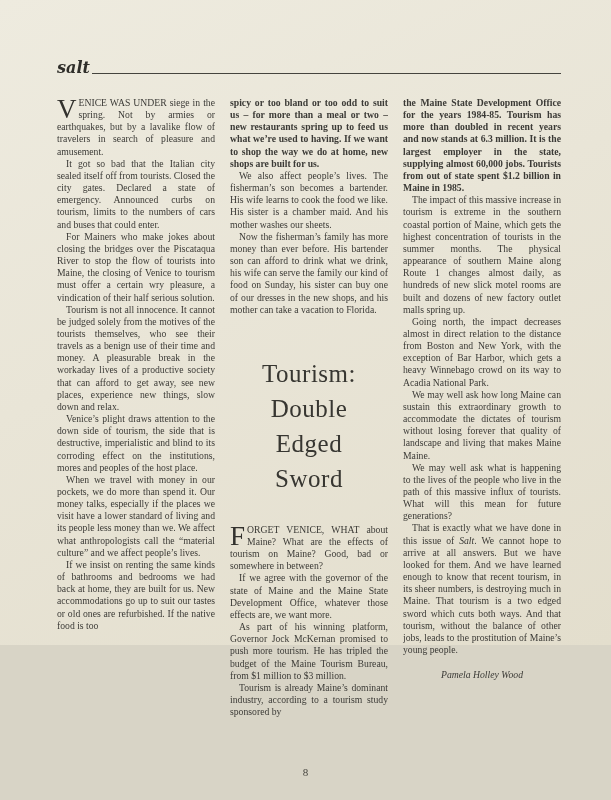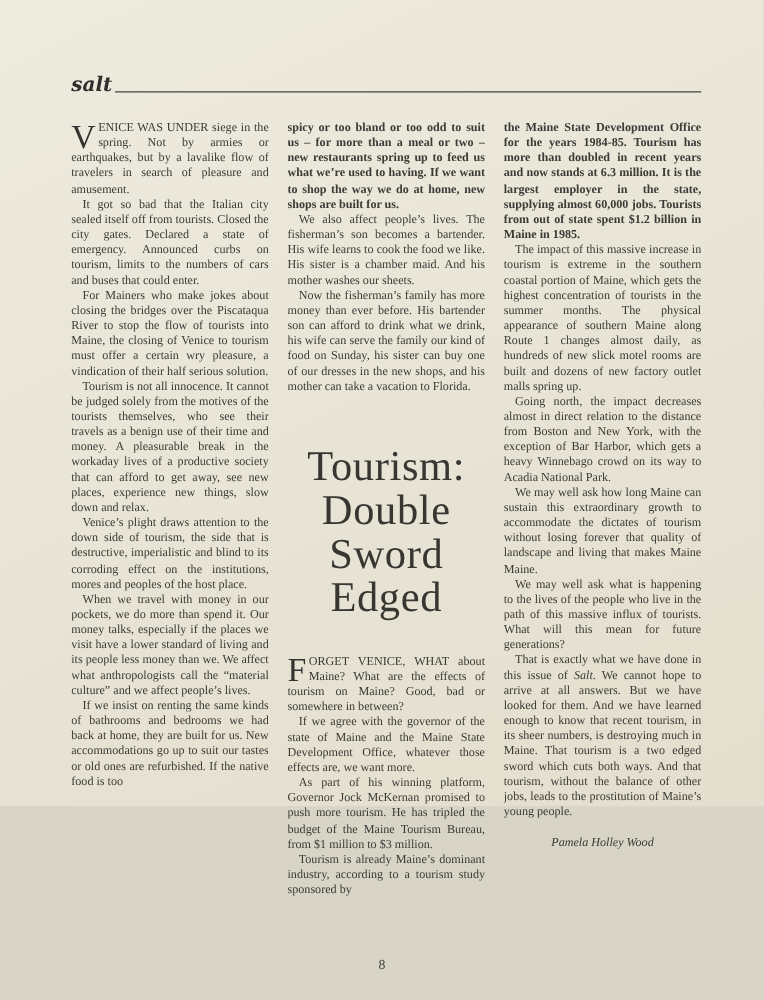--- a/index.html
+++ b/index.html
@@ -43,21 +43,21 @@
   .col p.noindent{text-indent:0;font-weight:bold;}
   .col p.lead{text-indent:0;}
   .dropcap{
     float:left;
     font-size:27px;line-height:21px;
     padding:2px 2px 0 0;
     color:#33322e;
   }
   .article-title{
     text-align:center;
-    font-size:34px;line-height:35px;
+    font-size:25px;line-height:35px;
     letter-spacing:0.5px;
     color:#373631;
     margin:40px 0 28px 0;
     text-indent:0 !important;
   }
   .byline{
     margin-top:13px !important;
     font-style:italic;
     text-indent:0 !important;
     text-align:center;
@@ -90,22 +90,22 @@
       <p>If we insist on renting the same kinds of bathrooms and bedrooms we had back at home, they are built for us. New accommodations go up to suit our tastes or old ones are refurbished. If the native food is too</p>
     </div>
 
     <div class="col">
       <p class="noindent">spicy or too bland or too odd to suit us – for more than a meal or two – new restaurants spring up to feed us what we’re used to having. If we want to shop the way we do at home, new shops are built for us.</p>
       <p>We also affect people’s lives. The fisherman’s son becomes a bartender. His wife learns to cook the food we like. His sister is a chamber maid. And his mother washes our sheets.</p>
       <p>Now the fisherman’s family has more money than ever before. His bartender son can afford to drink what we drink, his wife can serve the family our kind of food on Sunday, his sister can buy one of our dresses in the new shops, and his mother can take a vacation to Florida.</p>
       <div class="article-title">
         <div>Tourism:</div>
         <div>Double</div>
+        <div>Edged</div>
         <div>Sword</div>
-        <div>Edged</div>
       </div>
       <p class="lead"><span class="dropcap">F</span><span>ORGET VENICE, WHAT about Maine? What are the effects of tourism on Maine? Good, bad or somewhere in between?</span></p>
       <p>If we agree with the governor of the state of Maine and the Maine State Development Office, whatever those effects are, we want more.</p>
       <p>As part of his winning platform, Governor Jock McKernan promised to push more tourism. He has tripled the budget of the Maine Tourism Bureau, from $1 million to $3 million.</p>
       <p>Tourism is already Maine’s dominant industry, according to a tourism study sponsored by</p>
     </div>
 
     <div class="col">
       <p class="noindent">the Maine State Development Office for the years 1984-85. Tourism has more than doubled in recent years and now stands at 6.3 million. It is the largest employer in the state, supplying almost 60,000 jobs. Tourists from out of state spent $1.2 billion in Maine in 1985.</p>
       <p>The impact of this massive increase in tourism is extreme in the southern coastal portion of Maine, which gets the highest concentration of tourists in the summer months. The physical appearance of southern Maine along Route 1 changes almost daily, as hundreds of new slick motel rooms are built and dozens of new factory outlet malls spring up.</p>

